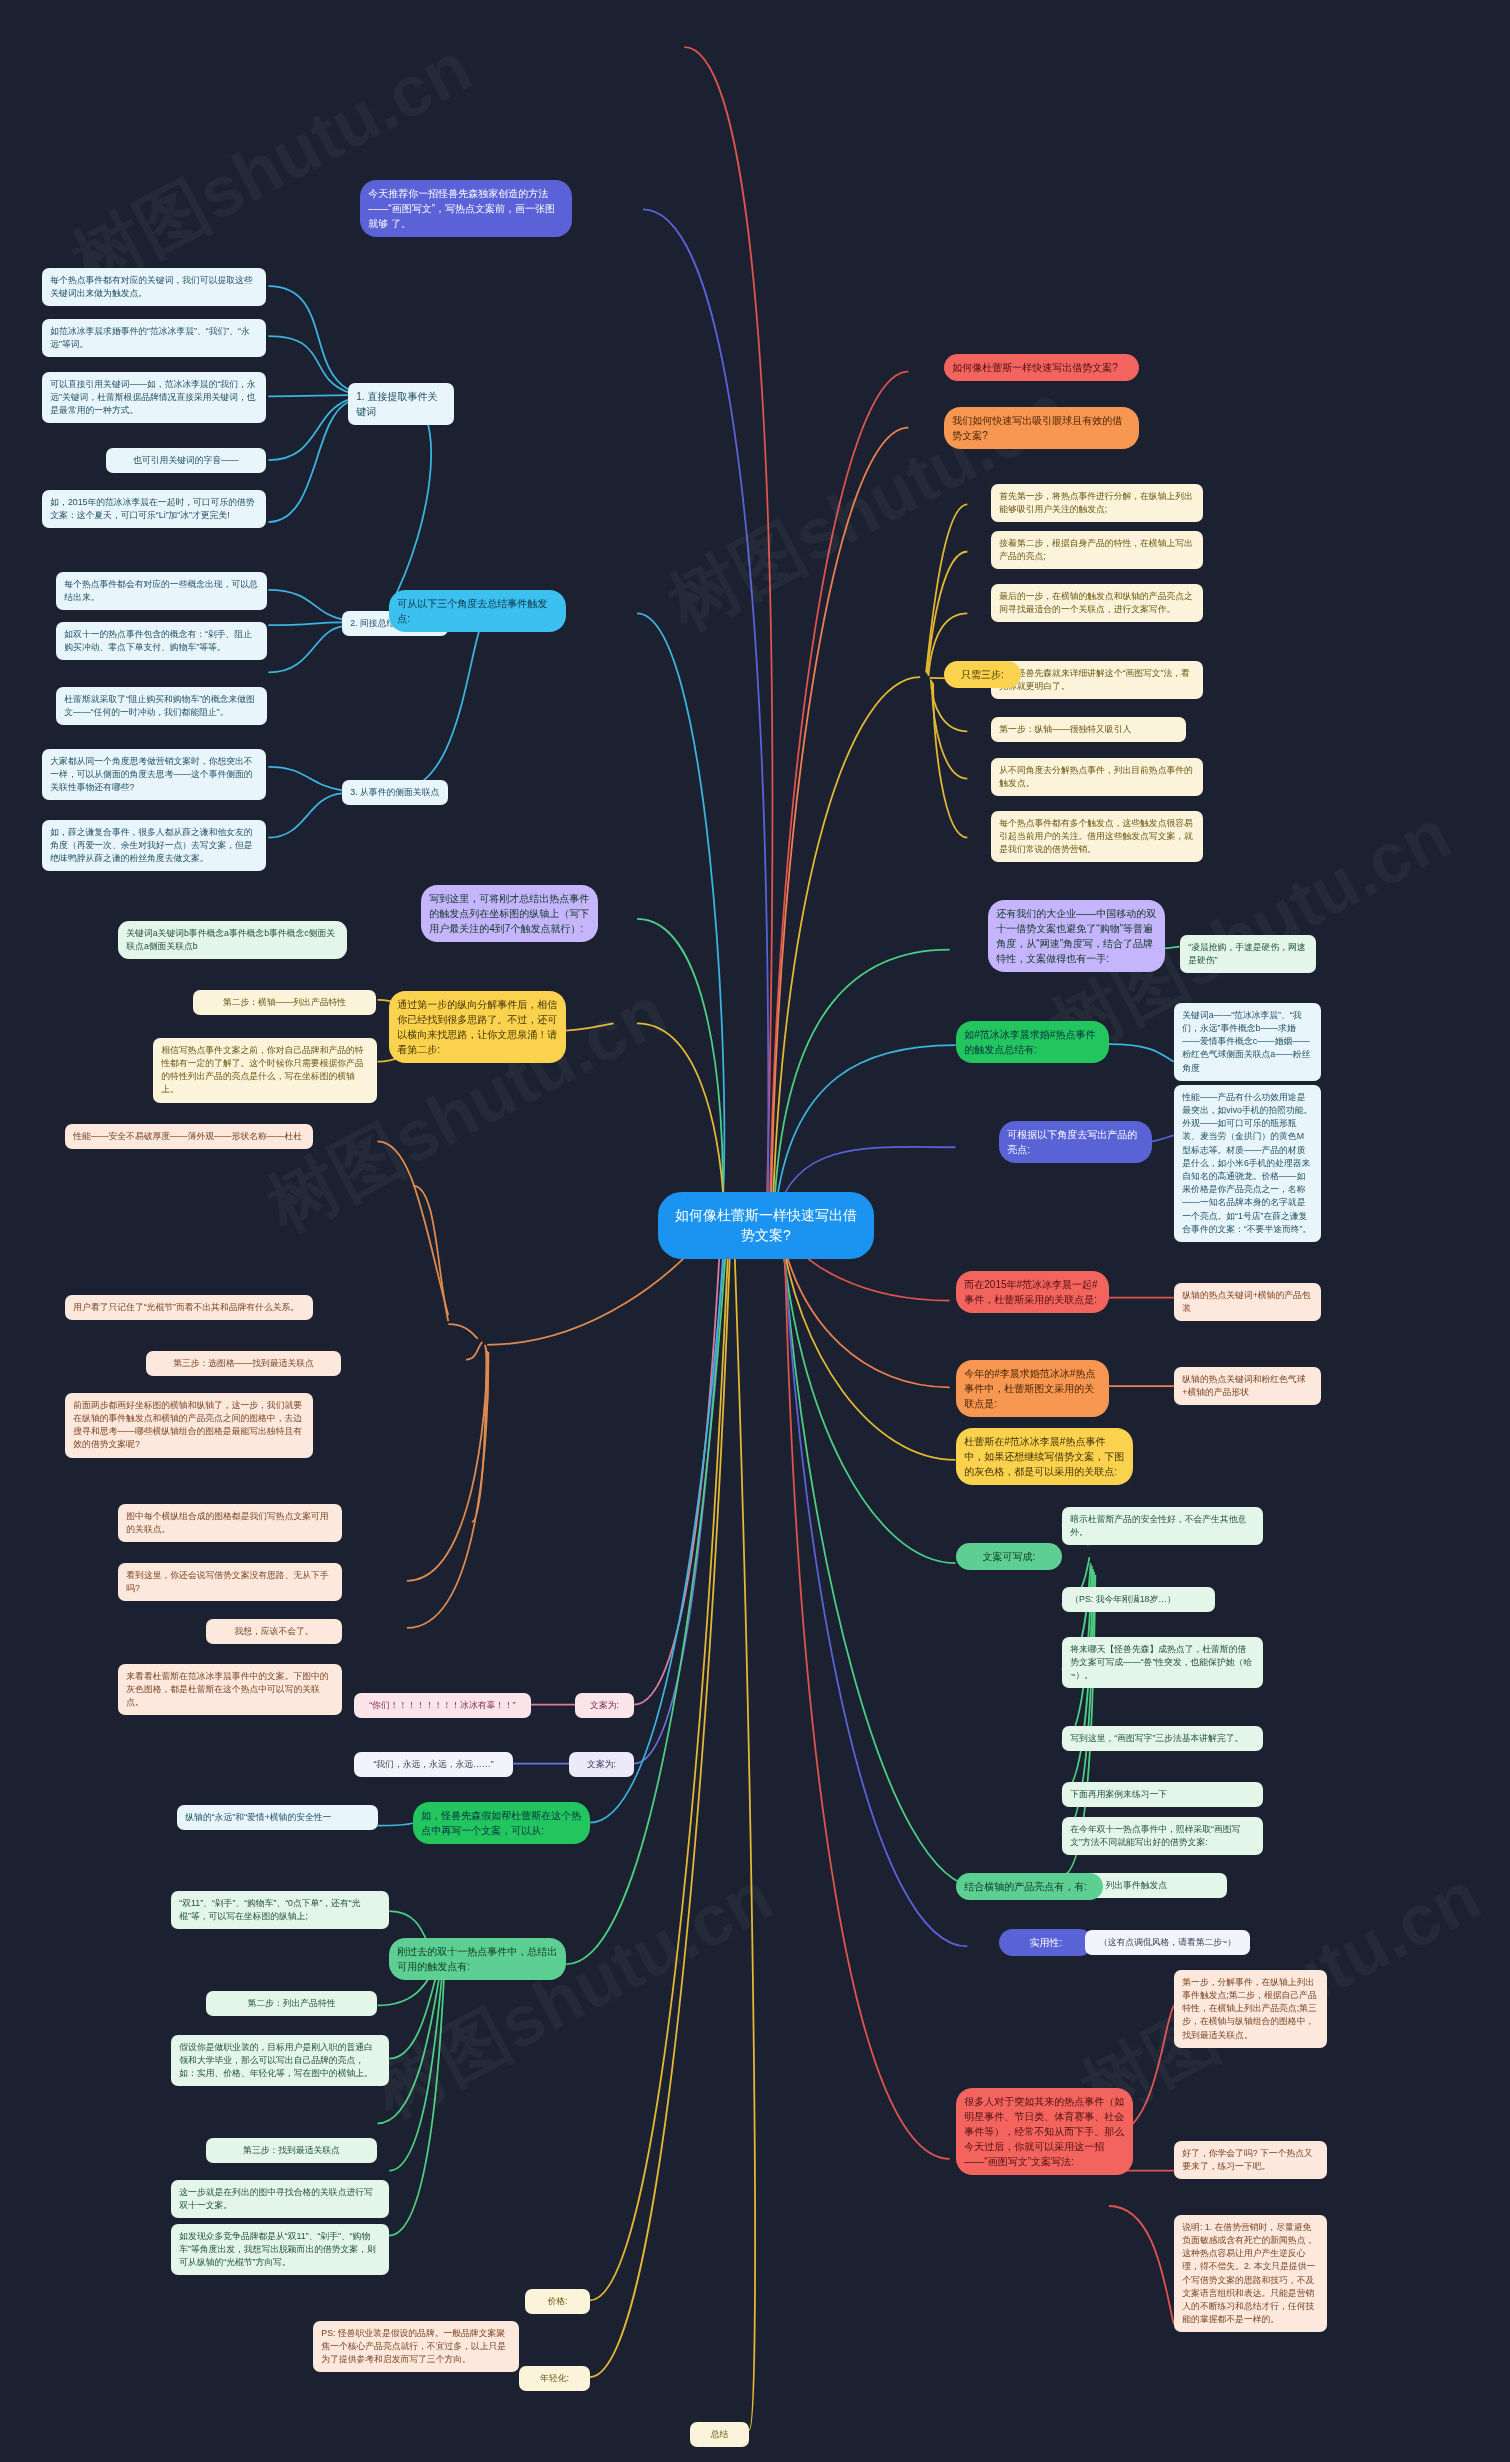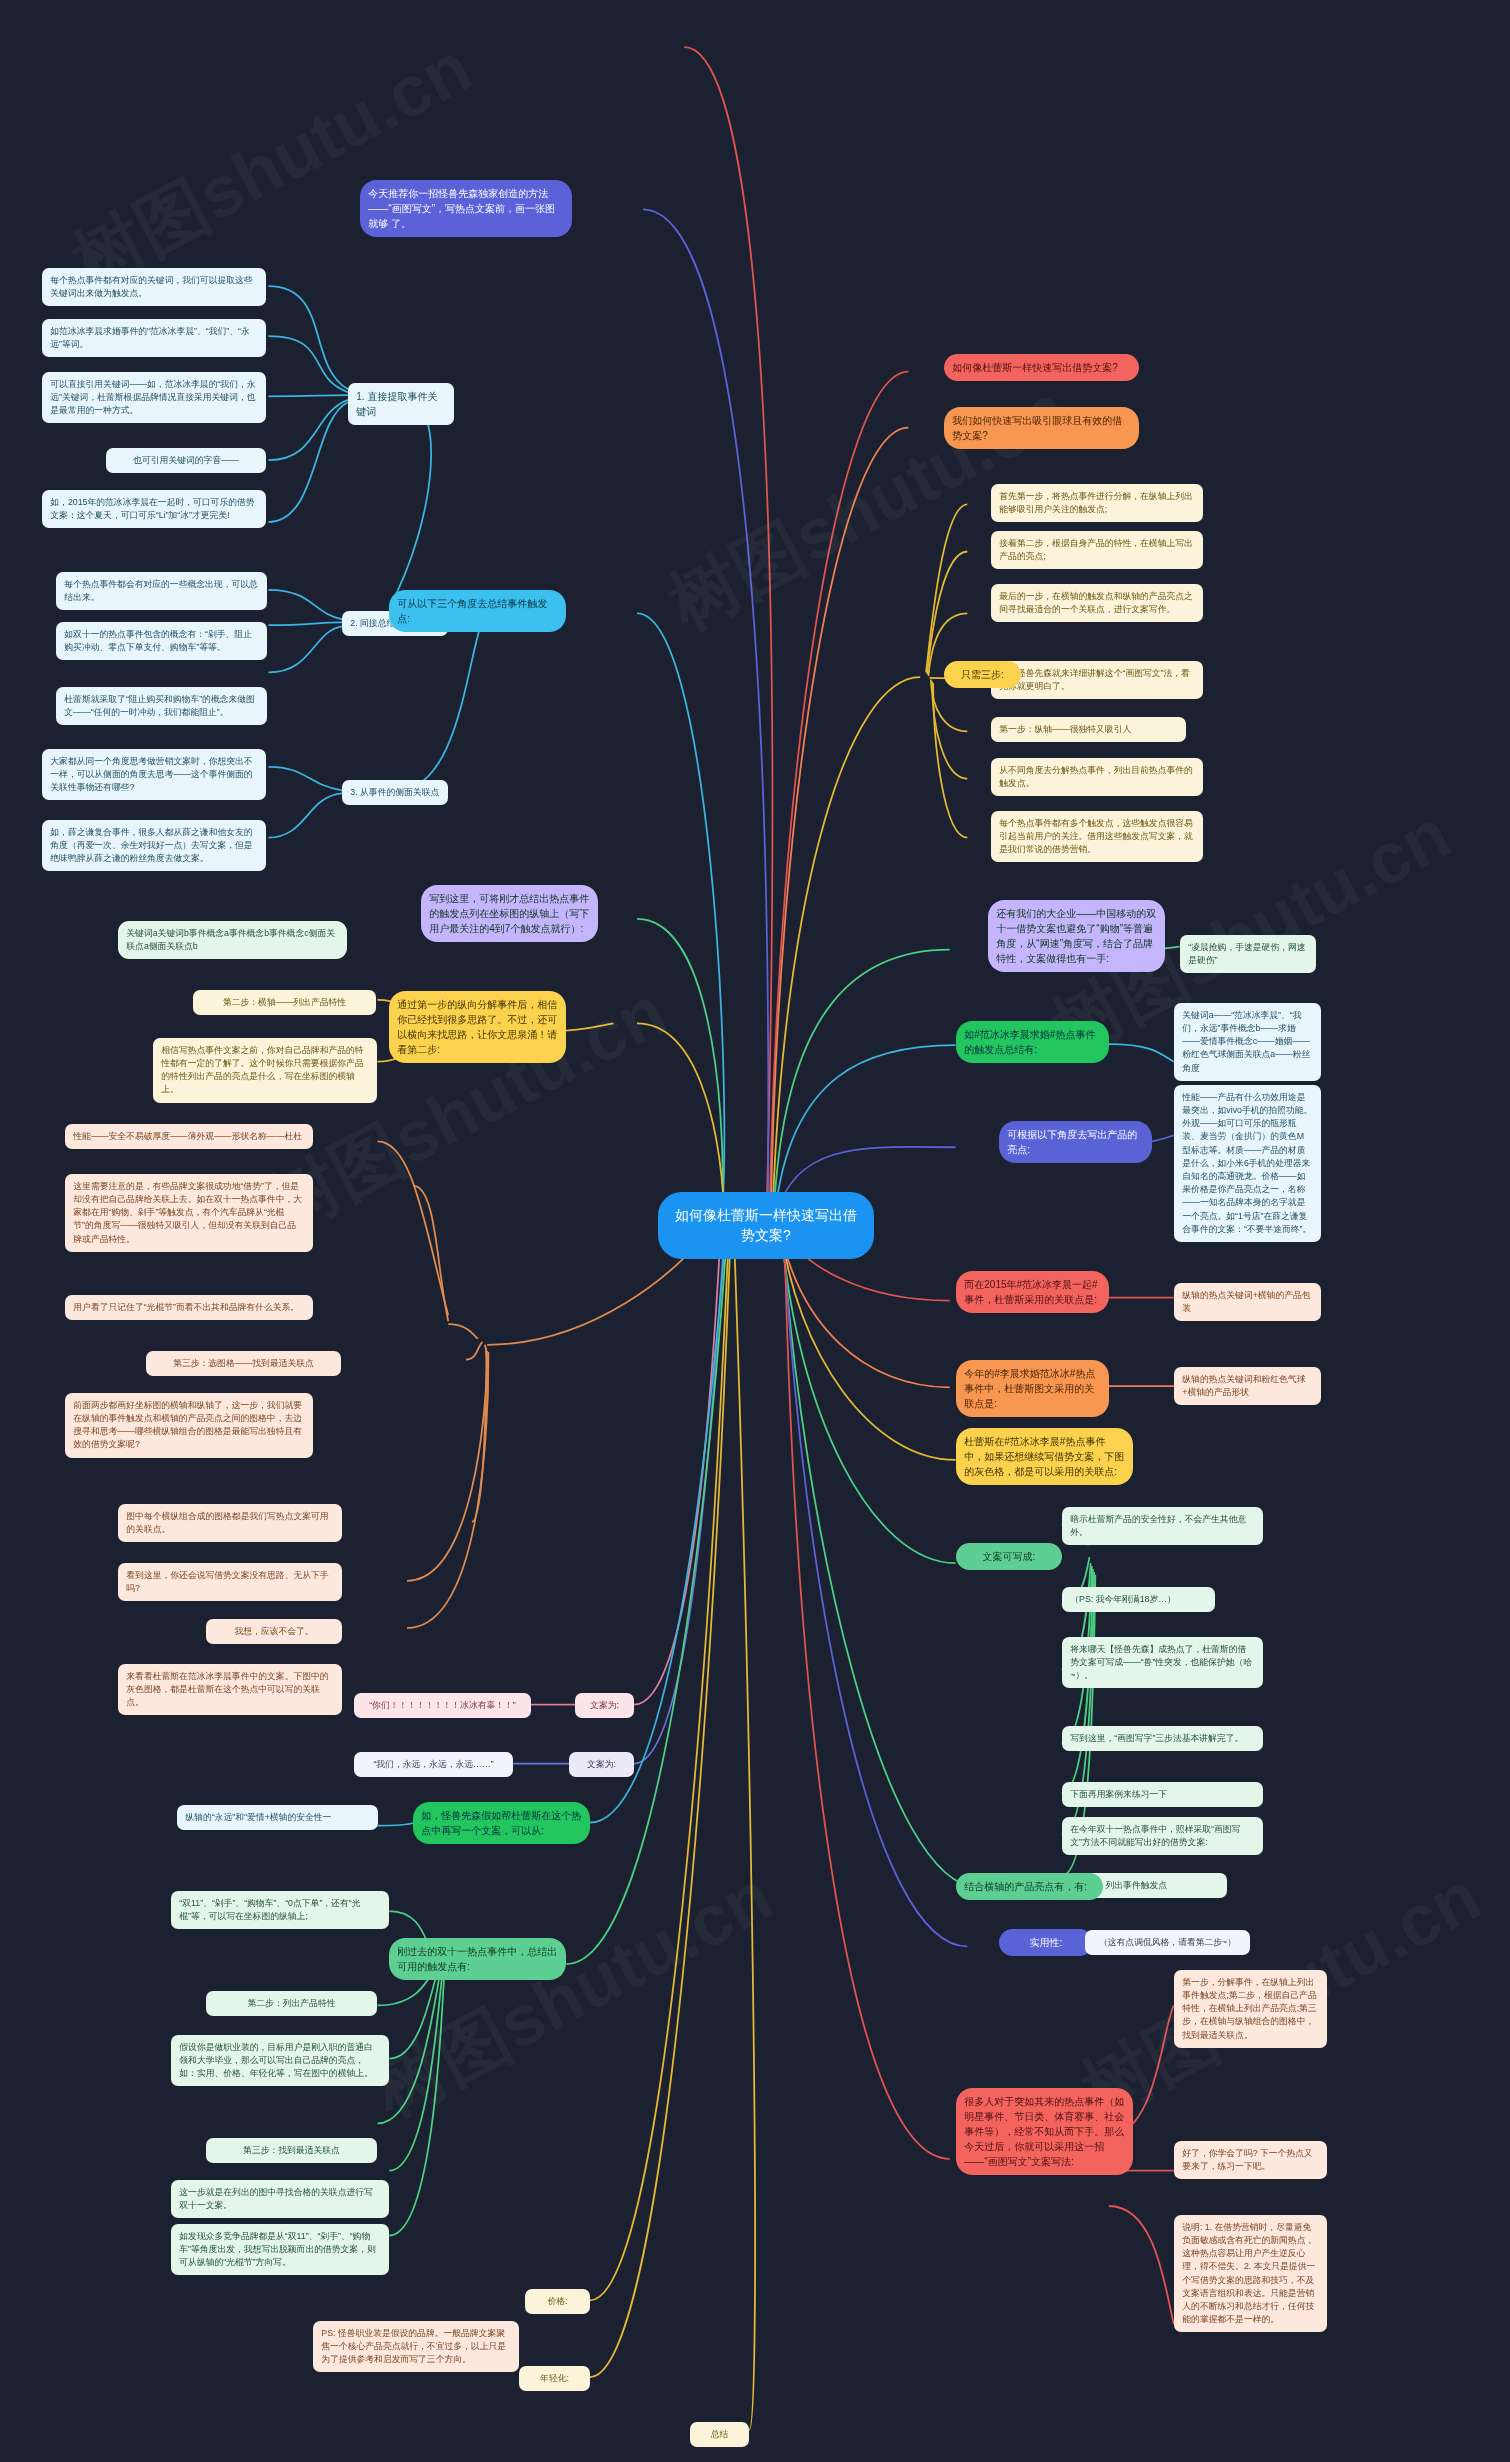--- a/index.html
+++ b/index.html
@@ -185,21 +185,20 @@
   <div class="node leaf blueLight" style="left:342px;top:780px;width:106px;">3. 从事件的侧面关联点</div>
 
   <div class="node leaf mint" style="left:118px;top:921px;width:229px;border-radius:11px;">关键词a关键词b事件概念a事件概念b事件概念c侧面关联点a侧面关联点b</div>
   <div class="node branch cyan" style="left:389px;top:590px;width:177px;">可从以下三个角度去总结事件触发点:</div>
   <div class="node branch green" style="left:389px;top:885px;width:177px;">写到这里，可将刚才总结出热点事件的触发点列在坐标图的纵轴上（写下用户最关注的4到7个触发点就行）:</div>
   <div class="node branch yellow" style="left:389px;top:991px;width:177px;">通过第一步的纵向分解事件后，相信你已经找到很多思路了。不过，还可以横向来找思路，让你文思泉涌！请看第二步:</div>
 
   <div class="node leaf cream" style="left:193px;top:990px;width:183px;text-align:center;">第二步：横轴——列出产品特性</div>
   <div class="node leaf cream" style="left:153px;top:1038px;width:224px;">相信写热点事件文案之前，你对自己品牌和产品的特性都有一定的了解了。这个时候你只需要根据你产品的特性列出产品的亮点是什么，写在坐标图的横轴上。</div>
   <div class="node leaf peach" style="left:65px;top:1124px;width:248px;">性能——安全不易破厚度——薄外观——形状名称——杜杜</div>
-  <div class="node leaf peach" style="left:65px;top:1174px;width:248px;">这里需要注意的是，有些品牌文案很成功地“借势”了，但是却没有把自己品牌给关联上去。如在双十一热点事件中，大家都在用“购物、剁手”等触发点，有个汽车品牌从“光棍节”的角度写——很独特又吸引人，但却没有关联到自己品牌或产品特性。</div>
   <div class="node leaf peach" style="left:65px;top:1295px;width:248px;">用户看了只记住了“光棍节”而看不出其和品牌有什么关系。</div>
 
   <div class="node leaf peach" style="left:146px;top:1351px;width:195px;text-align:center;">第三步：选图格——找到最适关联点</div>
   <div class="node leaf peach" style="left:65px;top:1393px;width:248px;">前面两步都画好坐标图的横轴和纵轴了，这一步，我们就要在纵轴的事件触发点和横轴的产品亮点之间的图格中，去边搜寻和思考——哪些横纵轴组合的图格是最能写出独特且有效的借势文案呢?</div>
   <div class="node leaf peach" style="left:118px;top:1504px;width:224px;">图中每个横纵组合成的图格都是我们写热点文案可用的关联点。</div>
   <div class="node leaf peach" style="left:118px;top:1563px;width:224px;">看到这里，你还会说写借势文案没有思路、无从下手吗?</div>
   <div class="node leaf peach" style="left:206px;top:1619px;width:136px;text-align:center;">我想，应该不会了。</div>
   <div class="node leaf peach" style="left:118px;top:1664px;width:224px;">来看看杜蕾斯在范冰冰李晨事件中的文案。下图中的灰色图格，都是杜蕾斯在这个热点中可以写的关联点。</div>
 
   <div class="node leaf pinkl" style="left:354px;top:1693px;width:177px;text-align:center;">“你们！！！！！！！！冰冰有辜！！”</div>

